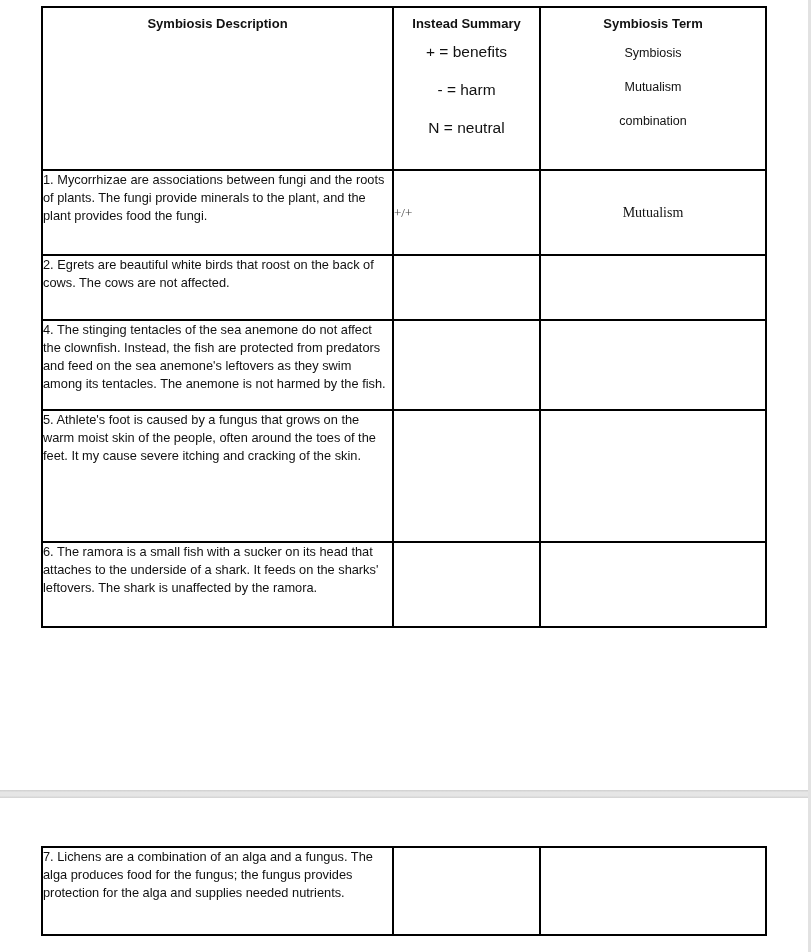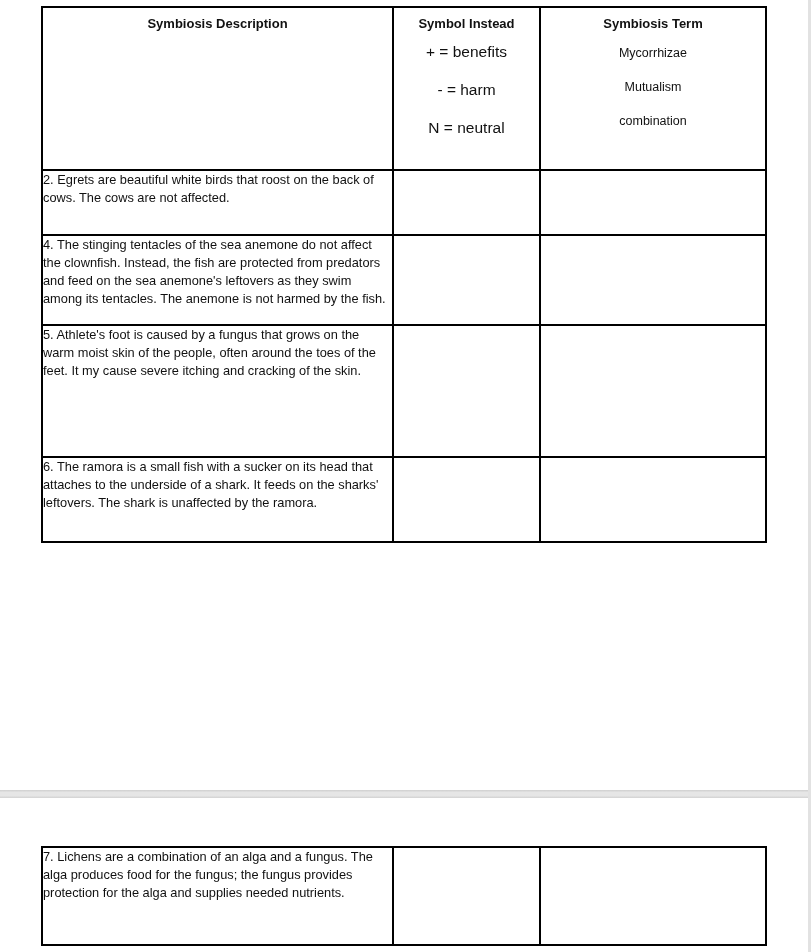--- a/index.html
+++ b/index.html
@@ -46,31 +46,36 @@
         <col class="c1">
         <col class="c2">
         <col class="c3">
       </colgroup>
     <tbody>
         <tr style="height:163px">
       <td>
         <div class="hdr">Symbiosis Description</div>
       </td>
       <td class="sym">
-        <div class="hdr">Symbol Instead</div>
+        <div class="hdr">Instead Summary</div>
         <div>+ = benefits</div>
         <div style="">-  = harm</div>
         <div>N = neutral</div>
       </td>
       <td class="terms">
         <div class="hdr">Symbiosis Term</div>
-        <div class="t">Mycorrhizae</div>
+        <div class="t">Symbiosis</div>
         <div class="t">Mutualism</div>
         <div class="t">combination</div>
       </td>
+    </tr>
+    <tr style="height:85px">
+      <td class="desc">1. Mycorrhizae are associations between fungi and the roots of plants. The fungi provide minerals to the plant, and the plant provides food the fungi.</td>
+      <td class="ans-sym">+/+</td>
+      <td class="ans-term">Mutualism</td>
     </tr>
     <tr style="height:65px">
       <td class="desc">2. Egrets are beautiful white birds that roost on the back of cows. The cows are not affected.</td>
       <td class="ans-sym"></td>
       <td class="ans-term"></td>
     </tr>
     <tr style="height:90px">
       <td class="desc">4. The stinging tentacles of the sea anemone do not affect the clownfish. Instead, the fish are protected from predators and feed on the sea anemone's leftovers as they swim among its tentacles. The anemone is not harmed by the fish.</td>
       <td class="ans-sym"></td>
       <td class="ans-term"></td>
@@ -92,21 +97,21 @@
 <div class="page-gap"></div>
 
 <div class="page page2">
   <table class="ws">
     <colgroup>
         <col class="c1">
         <col class="c2">
         <col class="c3">
       </colgroup>
     <tbody>
-        <tr style="height:98px">
+        <tr style="height:88px">
       <td class="desc">7. Lichens are a combination of an alga and a fungus. The alga produces food for the fungus; the fungus provides protection for the alga and supplies needed nutrients.</td>
       <td class="ans-sym"></td>
       <td class="ans-term"></td>
     </tr>
   </tbody>
     </table>
 </div>
 
 <div class="right-edge"></div>
 

